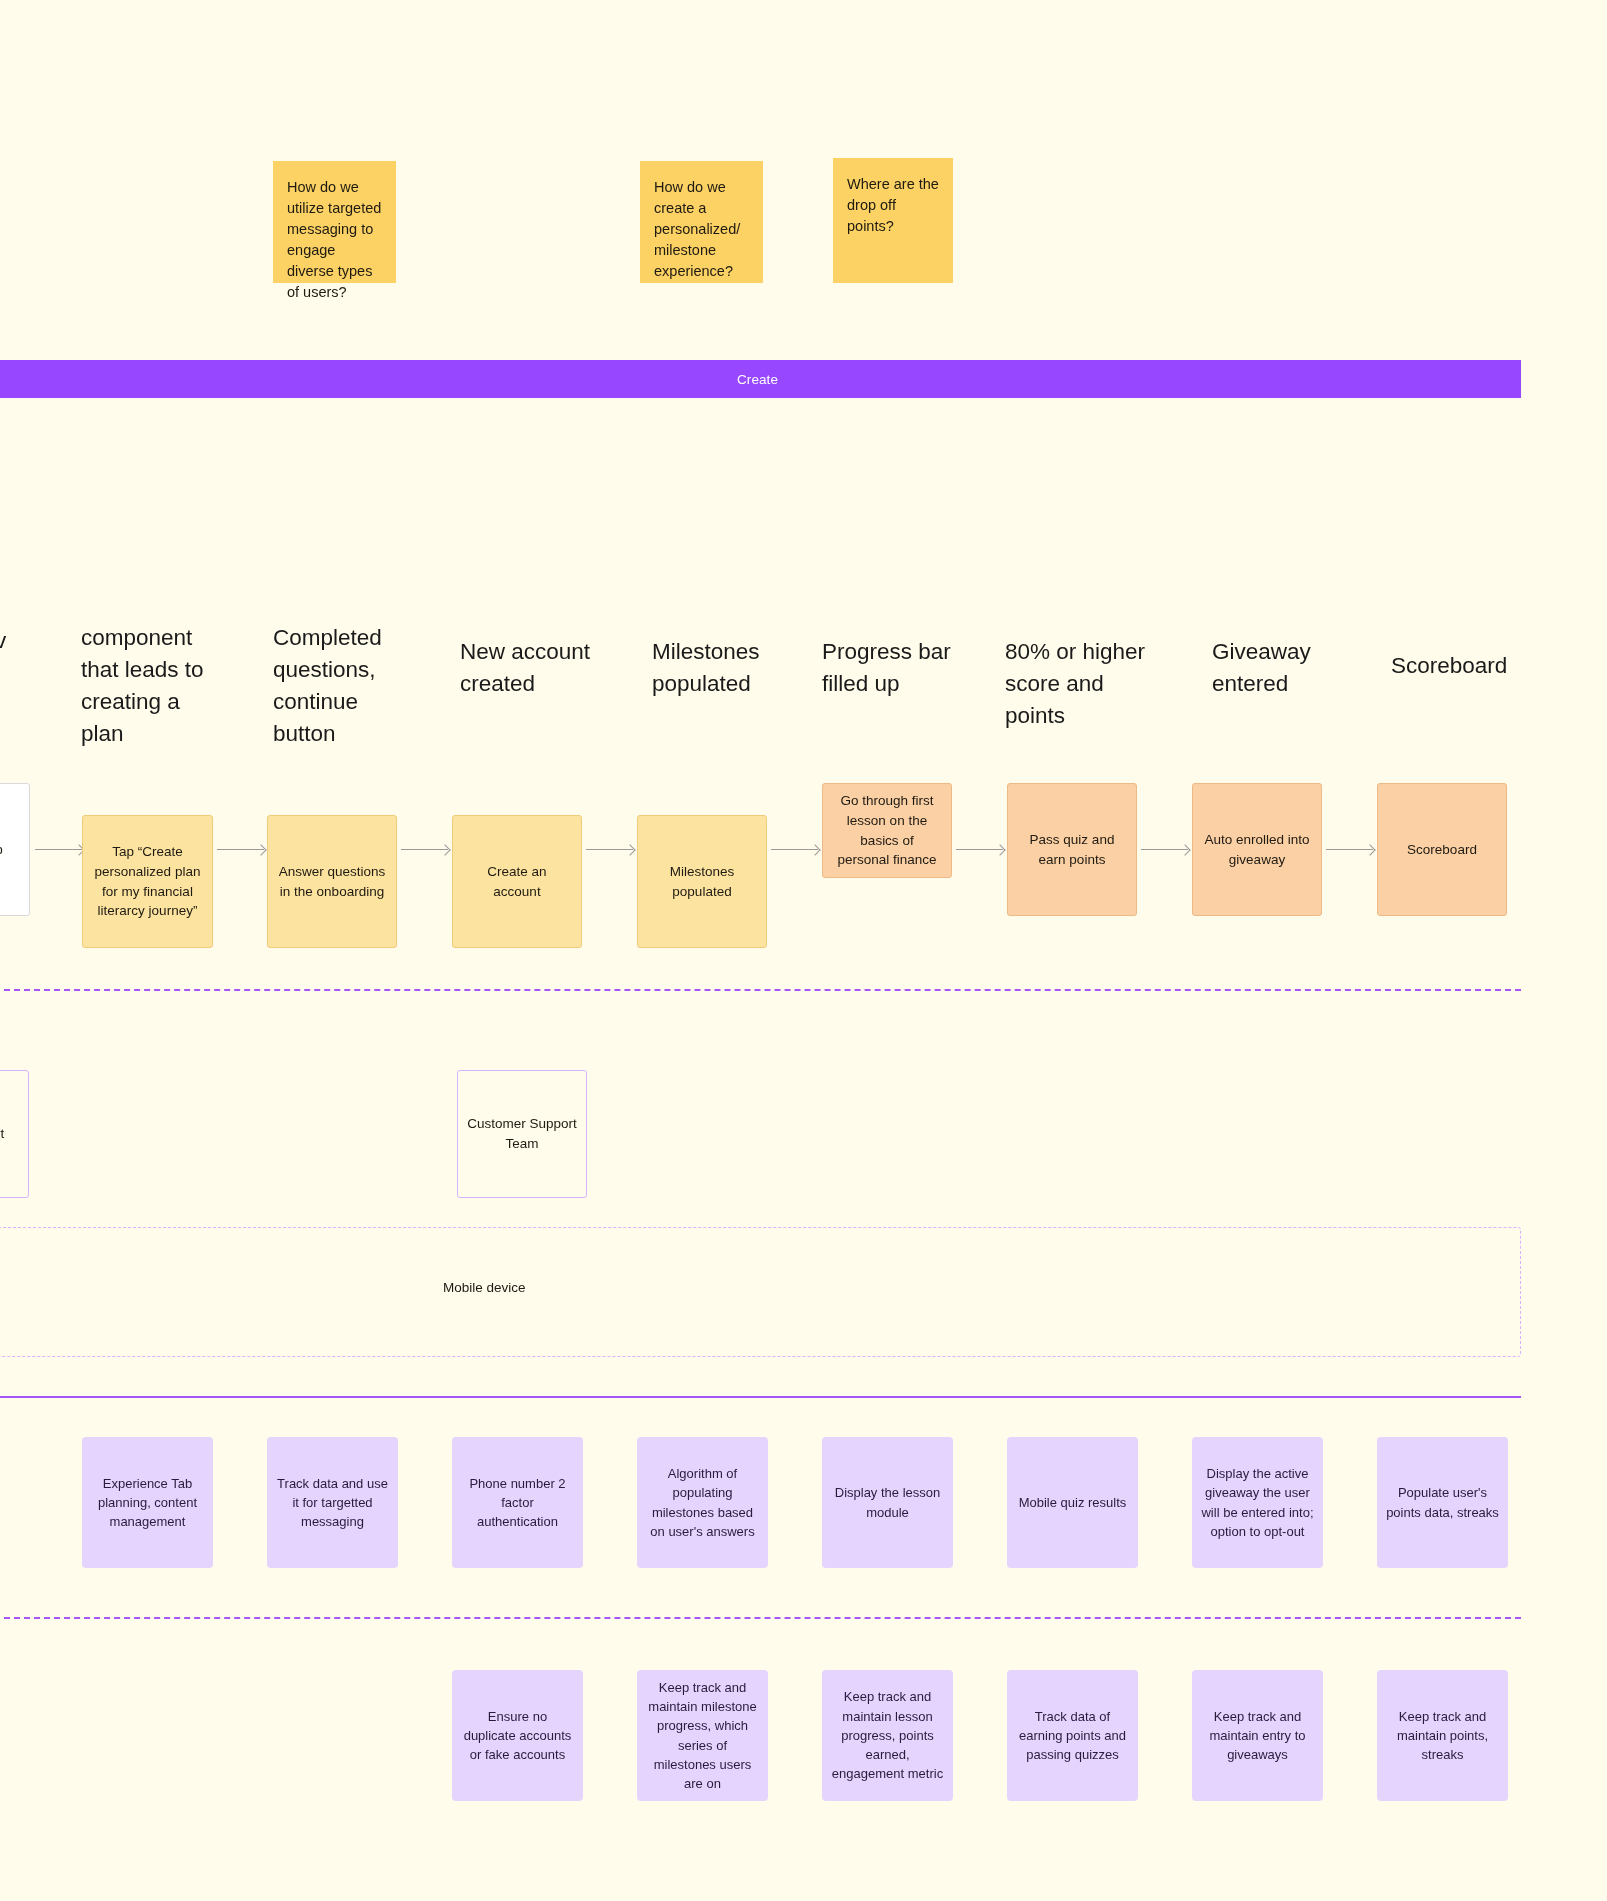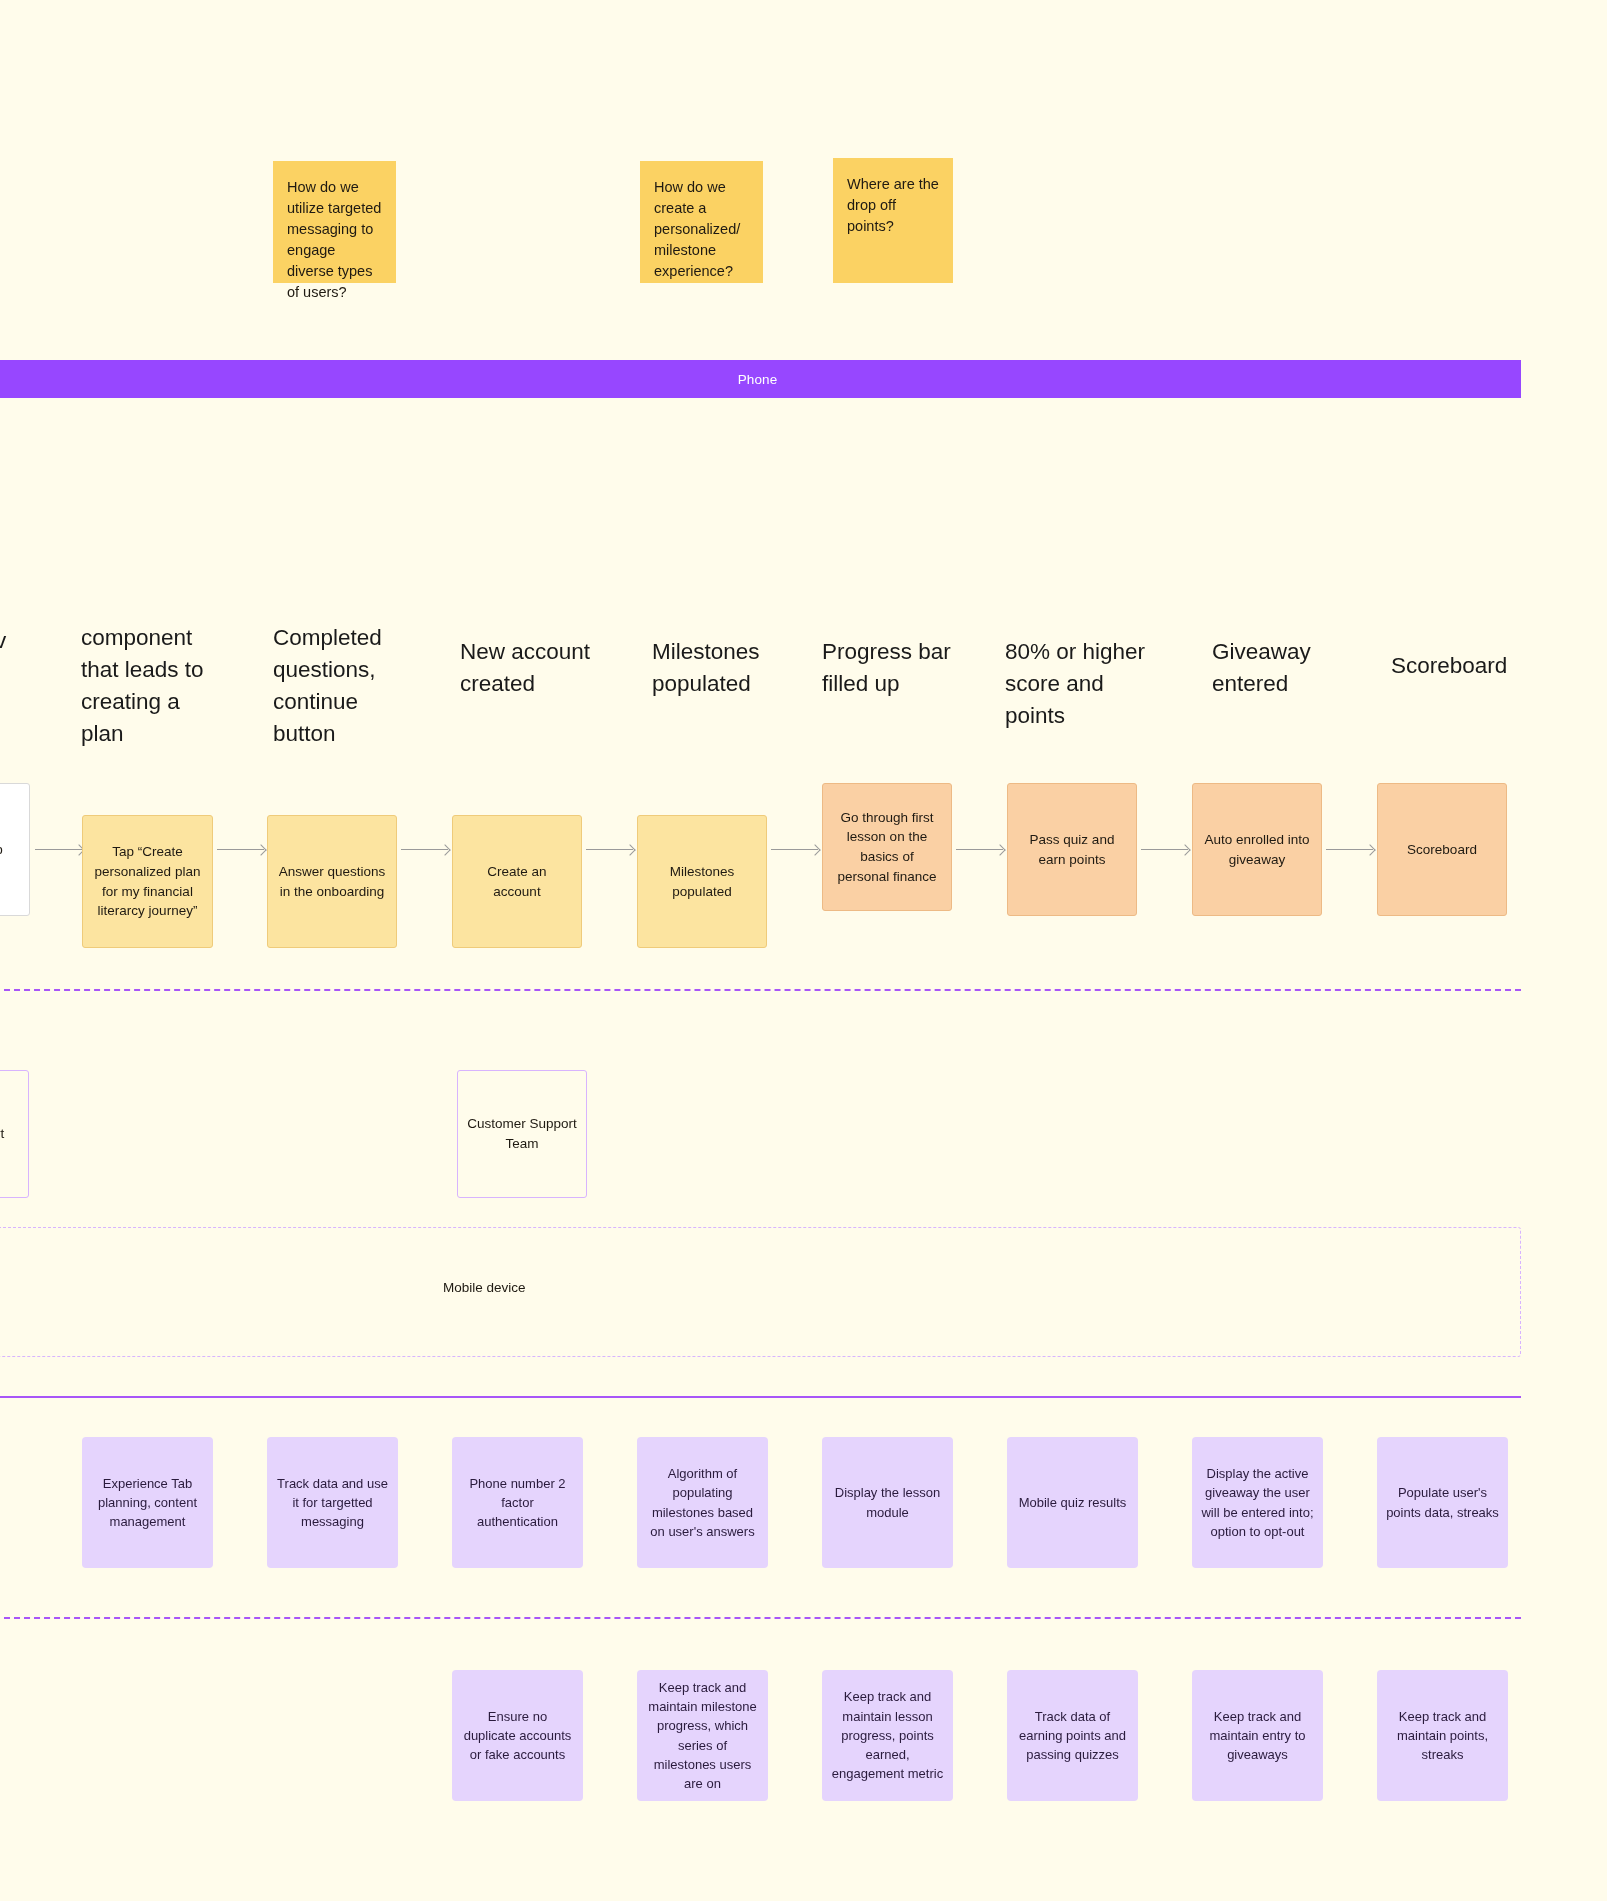--- a/index.html
+++ b/index.html
@@ -154,21 +154,21 @@
 
   <div class="qnote" style="left:640px; top:161px; width:123px; height:122px;">
     <span>How do we create a personalized/ milestone experience?</span>
   </div>
 
   <div class="qnote" style="left:833px; top:158px; width:120px; height:125px;">
     <span>Where are the drop off points?</span>
   </div>
 
   <div class="phase-banner" style="left:-6px; top:360px; width:1527px; height:38px;">
-    <span>Phone</span>
+    <span>Create</span>
   </div>
 
   <div class="colhead" style="left:-5px; top:625px; width:40px;">
     <span>v</span>
   </div>
 
   <div class="colhead" style="left:81px; top:622px; width:140px;">
     <span>component that leads to creating a plan</span>
   </div>
 
@@ -218,21 +218,21 @@
   <div class="step yellow" style="left:452px; top:783px; width:130px; height:133px;">
     <span>Create an account</span>
   </div>
   <div class="arrow" style="left:586px; top:849px; width:47px;"></div>
 
   <div class="step yellow" style="left:637px; top:783px; width:130px; height:133px;">
     <span>Milestones populated</span>
   </div>
   <div class="arrow" style="left:771px; top:849px; width:47px;"></div>
 
-  <div class="step orange" style="left:822px; top:783px; width:130px; height:128px;">
+  <div class="step orange" style="left:822px; top:783px; width:130px; height:95px;">
     <span>Go through first lesson on the basics of personal finance</span>
   </div>
   <div class="arrow" style="left:956px; top:849px; width:47px;"></div>
 
   <div class="step orange" style="left:1007px; top:783px; width:130px; height:133px;">
     <span>Pass quiz and earn points</span>
   </div>
   <div class="arrow" style="left:1141px; top:849px; width:47px;"></div>
 
   <div class="step orange" style="left:1192px; top:783px; width:130px; height:133px;">

